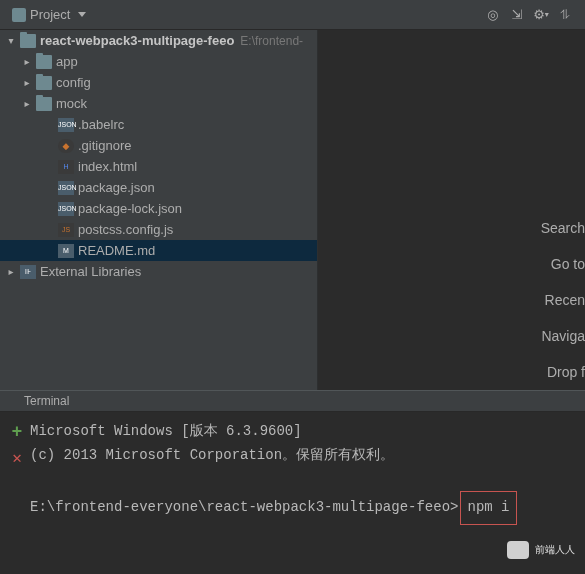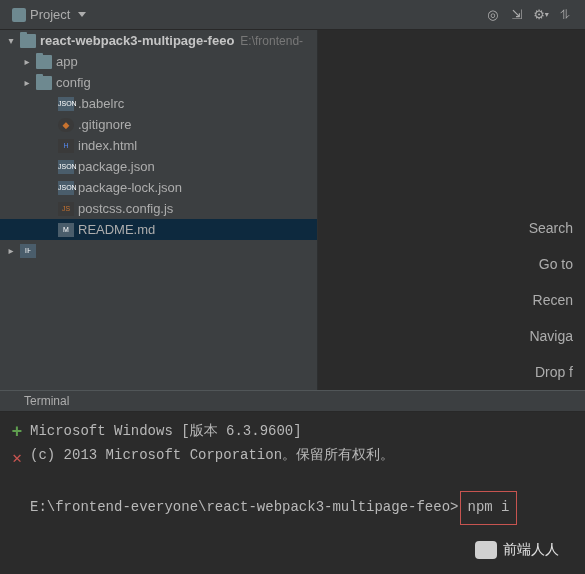--- a/index.html
+++ b/index.html
@@ -112,21 +112,21 @@
 .indent-1 { padding-left: 22px; }
 .indent-2 { padding-left: 44px; }
 .editor-area {
   flex: 1;
   background: #2b2b2b;
   position: relative;
   padding-top: 180px;
 }
 .tip-line {
   text-align: right;
-  padding: 10px 12px 10px 0;
+  padding: 10px 0 10px 0;
   color: #adadad;
   font-size: 14px;
   white-space: nowrap;
   margin-left: 31px;
 }
 .terminal-header {
   height: 22px;
   background: #3c3f41;
   border-top: 1px solid #515658;
   border-bottom: 1px solid #282828;
@@ -159,26 +159,26 @@
 .term-content { flex: 1; line-height: 1.7; }
 .cmd-highlight {
   border: 1px solid #c75450;
   padding: 4px 6px;
   display: inline-block;
   margin-left: 2px;
 }
 .watermark {
   position: absolute;
   bottom: 15px;
-  right: 26px;
+  right: 10px;
   display: flex;
   align-items: center;
   gap: 6px;
   color: #e0e0e0;
-  font-size: 14px;
+  font-size: 10px;
 }
 .wx-icon {
   width: 22px; height: 18px;
   background: #d0d0d0;
   border-radius: 4px;
   position: relative;
 }
 </style>
 </head>
 <body>
@@ -209,20 +209,25 @@
     <div class="tree-row indent-1">
       <span class="arrow collapsed"></span>
       <div class="icon-box folder"></div>
       <span class="label">app</span>
     </div>
     <div class="tree-row indent-1">
       <span class="arrow collapsed"></span>
       <div class="icon-box folder"></div>
       <span class="label">config</span>
     </div>
+    <div class="tree-row indent-1">
+      <span class="arrow collapsed"></span>
+      <div class="icon-box folder"></div>
+      <span class="label">mock</span>
+    </div>
 
     <div class="tree-row indent-2">
       <span class="arrow none"></span>
       <div class="icon-box file-json">JSON</div>
       <span class="label">.babelrc</span>
     </div>
     <div class="tree-row indent-2">
       <span class="arrow none"></span>
       <div class="icon-box file-git">◆</div>
       <span class="label">.gitignore</span>
@@ -249,20 +254,21 @@
     </div>
     <div class="tree-row indent-2 selected">
       <span class="arrow none"></span>
       <div class="icon-box file-md">M</div>
       <span class="label">README.md</span>
     </div>
 
     <div class="tree-row indent-0">
       <span class="arrow collapsed"></span>
       <div class="icon-box file-lib">⊪</div>
+      <span class="label">External Libraries</span>
     </div>
   </div>
 
   <div class="editor-area">
     <div class="tip-line">Search</div>
     <div class="tip-line">Go to</div>
     <div class="tip-line">Recen</div>
     <div class="tip-line">Naviga</div>
     <div class="tip-line">Drop f</div>
   </div>

